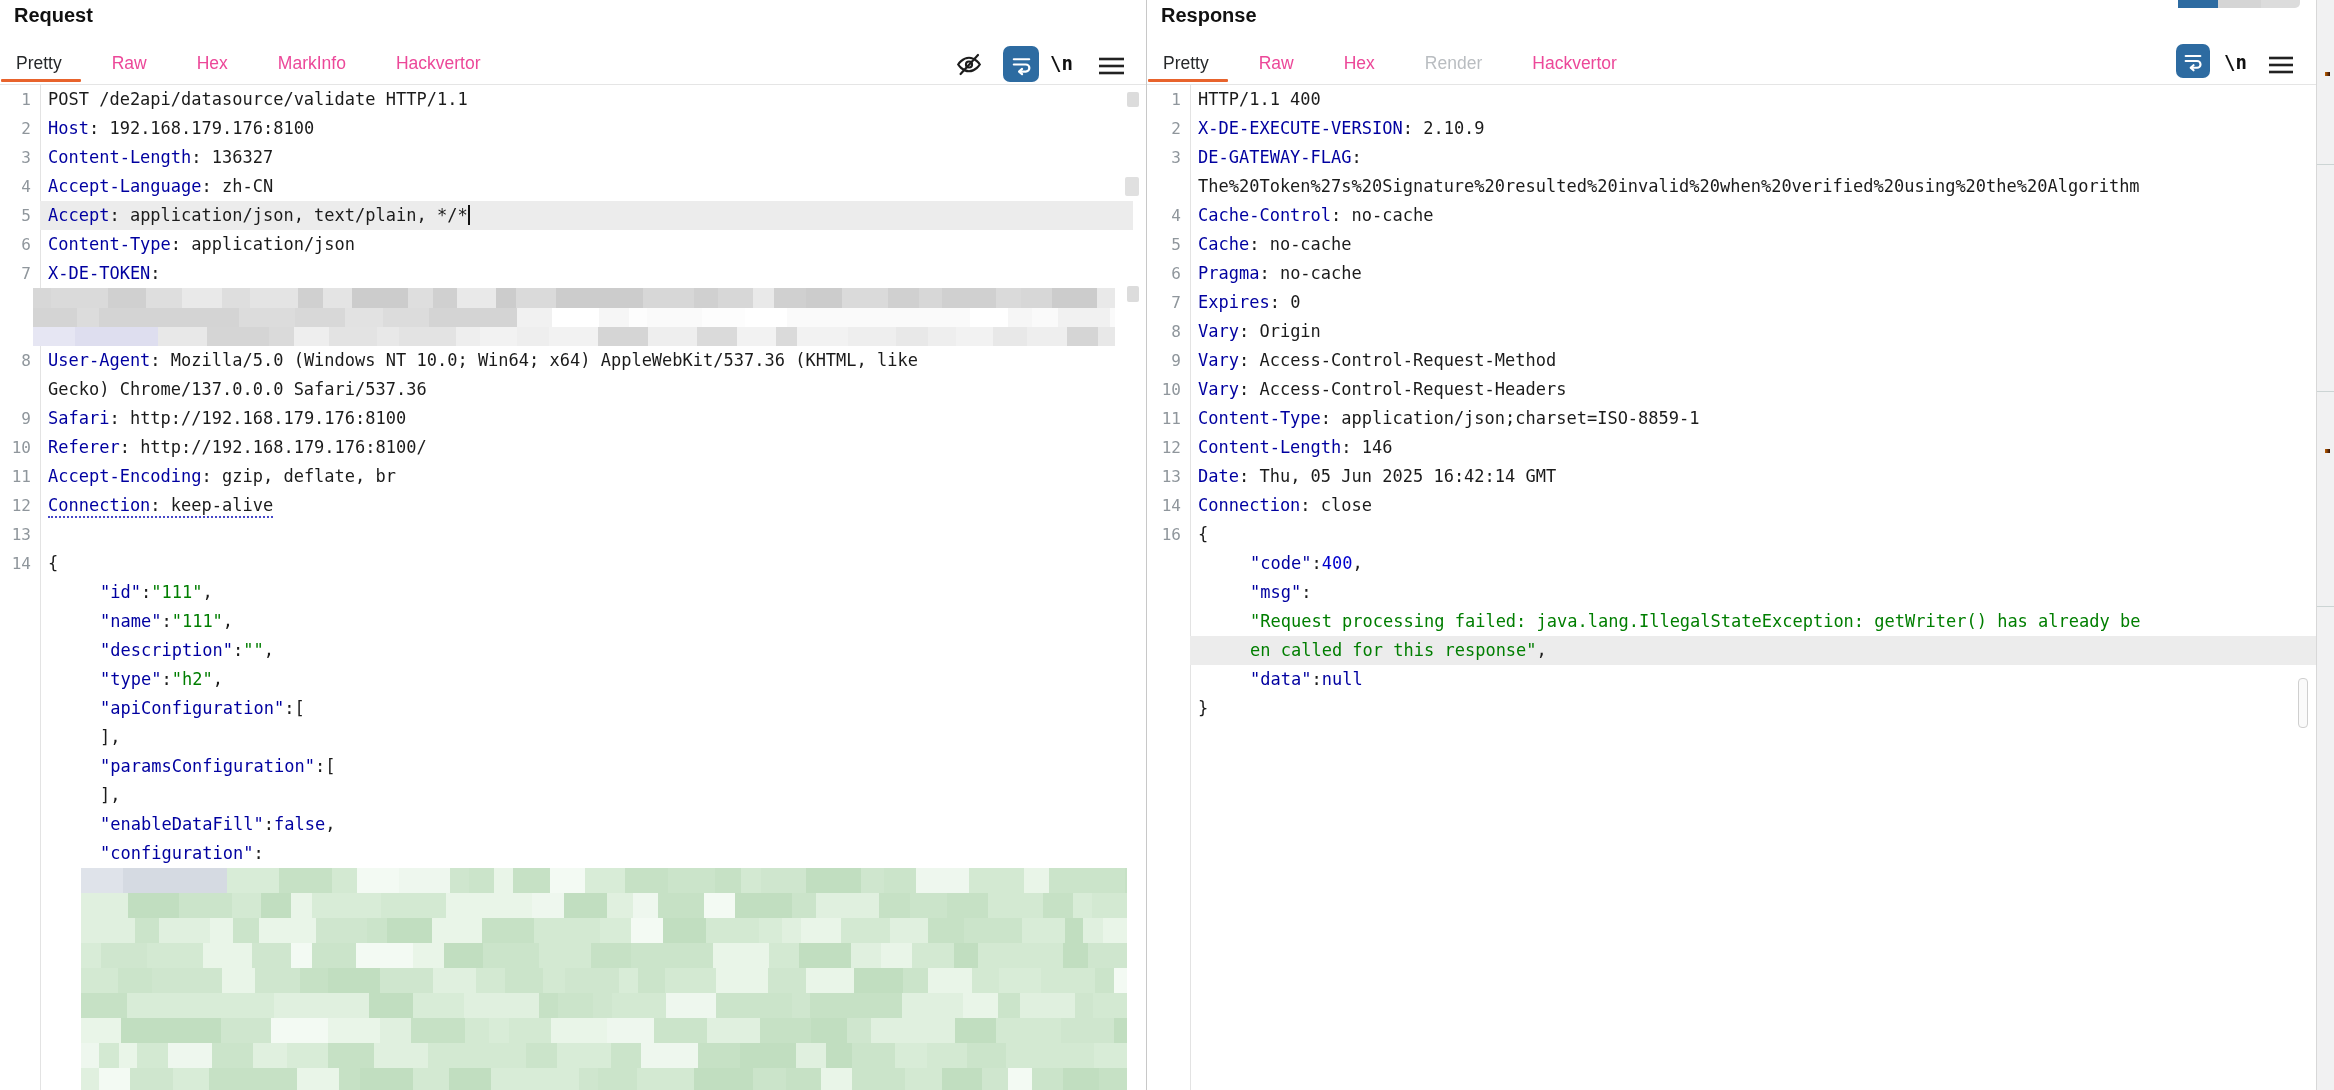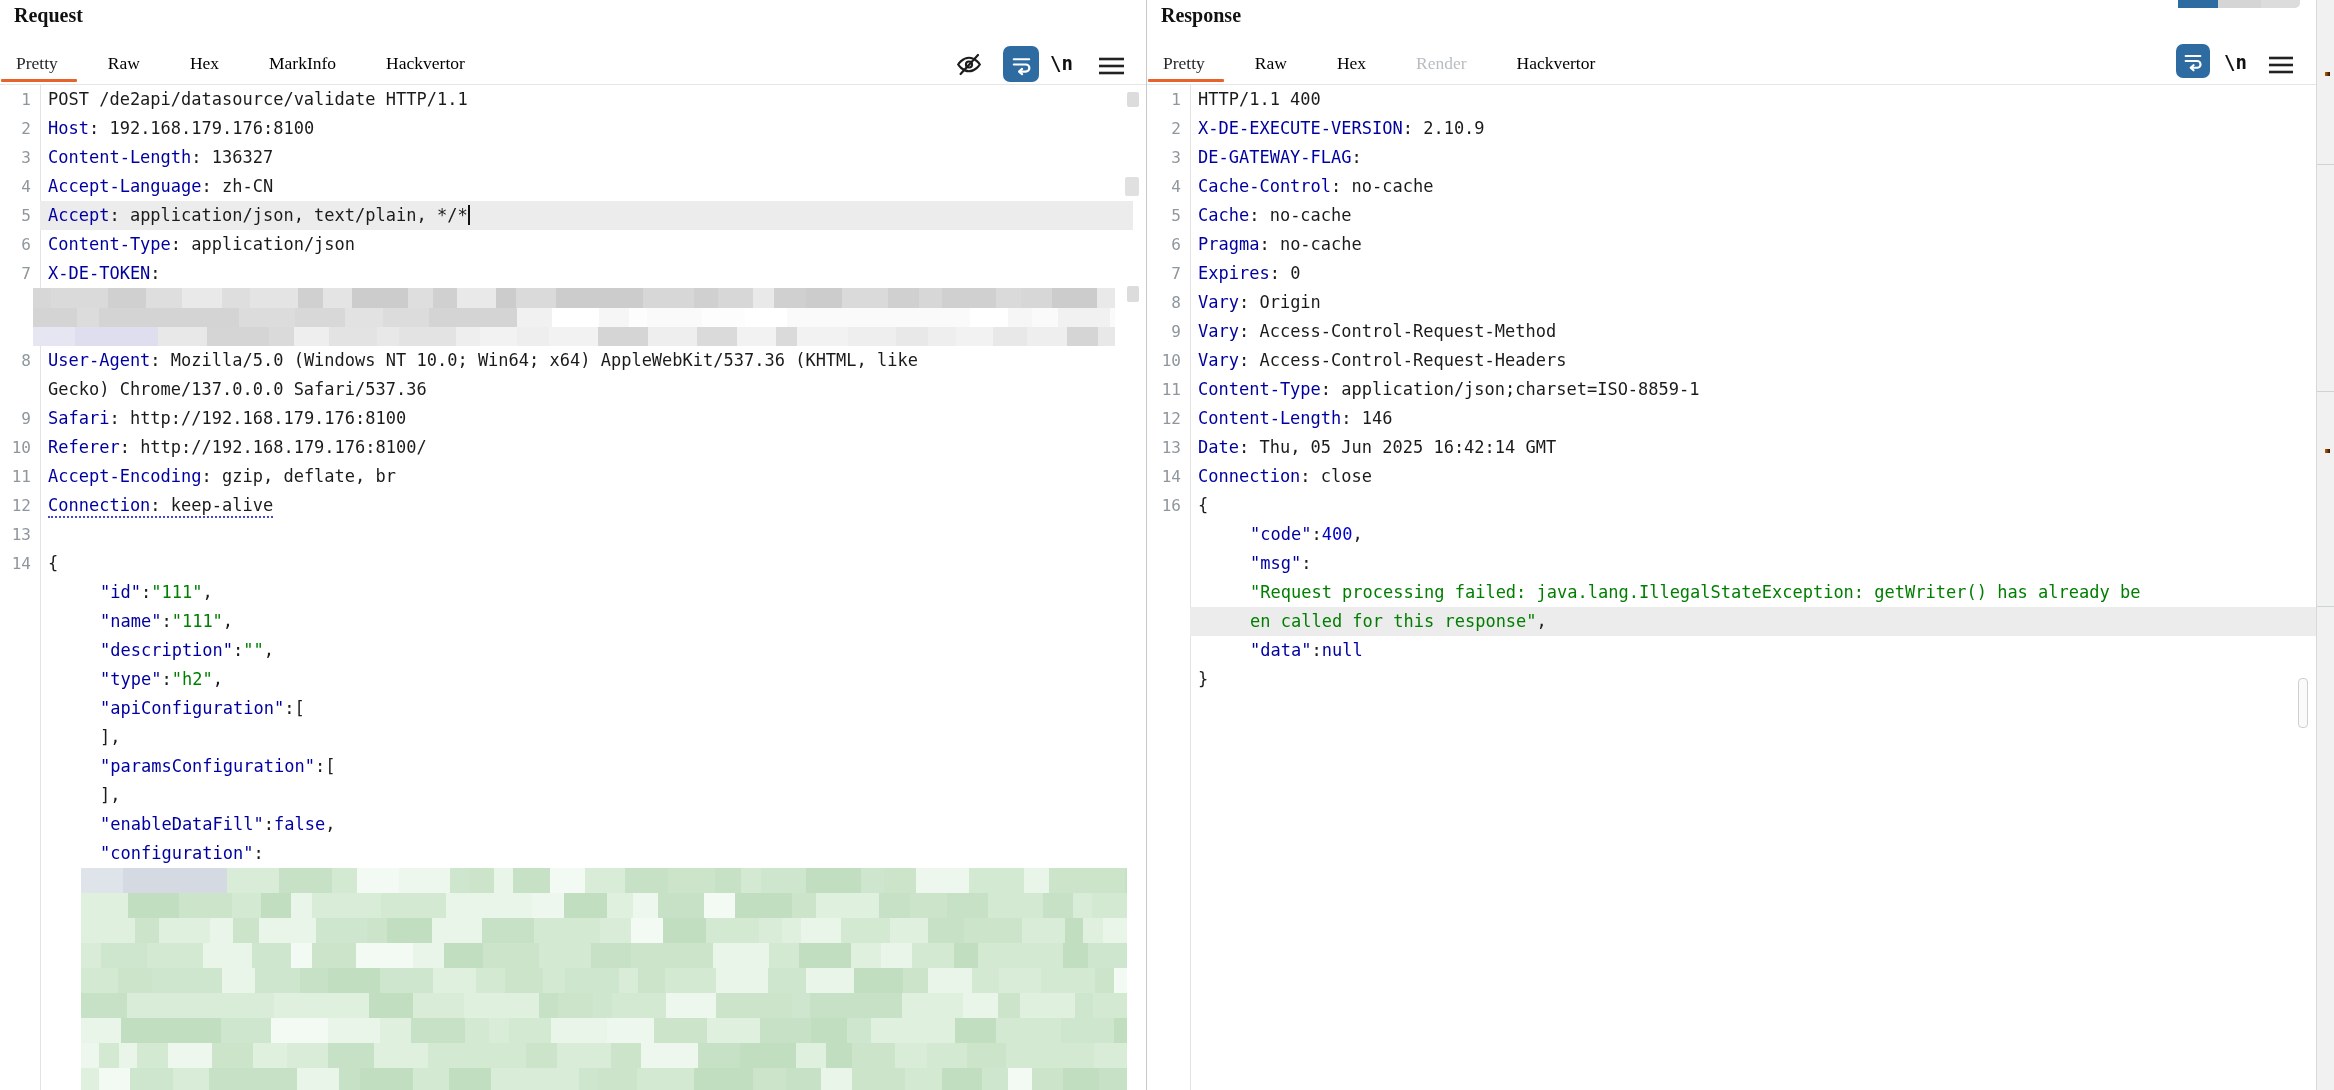--- a/index.html
+++ b/index.html
@@ -1,24 +1,24 @@
 <!DOCTYPE html>
 <html><head>
 <meta charset="utf-8">
 <style>
   html,body{margin:0;padding:0;background:#fff;}
   #app{position:relative;width:2334px;height:1090px;background:#fff;overflow:hidden;
        font-family:"Liberation Sans",sans-serif;color:#1b1b1b;}
 
-  .abs{position:absolute;font-family:Liberation Serif, serif;}
+  .abs{position:absolute;}
   .panel-title{font-size:20px;font-weight:700;color:#111;}
 
   
   .tabs{display:flex;gap:46px;align-items:flex-end;height:34px;}
-  .tab{position:relative;font-size:17.5px;color:#000000;padding:0 2px 6px 2px;cursor:pointer;}
+  .tab{position:relative;font-size:17.5px;color:#ec4899;padding:0 2px 6px 2px;cursor:pointer;}
   .tab.active{color:#26282a;}
   .tab.active::after{content:"";position:absolute;left:-13px;right:-17px;bottom:-2px;height:3.5px;
        background:#e8632c;border-radius:1px;}
   .tab.disabled{color:#b9bdc1;}
   .tabrule{height:1px;background:#e5e5e5;}
 
   
   .tool-btn{display:flex;align-items:center;justify-content:center;cursor:pointer;}
   .wrap-btn{background:#2d6ba1;border-radius:7px;}
   .nl-label{font-family:"DejaVu Sans Mono","Liberation Mono",monospace;font-size:19px;font-weight:600;color:#101010;}
@@ -514,20 +514,21 @@
           <span style="width: 47px; height: 24px; background: rgb(198, 225, 197);"></span>
         </div>
       </div>
     </div>
 
   <div class="abs vline" style="left:1190px;top:85px;height:1005px;"></div>
   <div class="abs rows rows-res" style="left:1147px;top:85px;width:1169px;">
       <div class="row"><span class="ln">1</span><span class="ct"><span class="pt">HTTP/1.1 400</span></span></div>
       <div class="row"><span class="ln">2</span><span class="ct"><span class="pn">X-DE-EXECUTE-VERSION</span><span class="pt">: 2.10.9</span></span></div>
       <div class="row"><span class="ln">3</span><span class="ct"><span class="pn">DE-GATEWAY-FLAG</span><span class="pt">: </span></span></div>
+      <div class="row"><span class="ln"></span><span class="ct"><span class="pt">The%20Token%27s%20Signature%20resulted%20invalid%20when%20verified%20using%20the%20Algorithm</span></span></div>
       <div class="row"><span class="ln">4</span><span class="ct"><span class="pn">Cache-Control</span><span class="pt">: no-cache</span></span></div>
       <div class="row"><span class="ln">5</span><span class="ct"><span class="pn">Cache</span><span class="pt">: no-cache</span></span></div>
       <div class="row"><span class="ln">6</span><span class="ct"><span class="pn">Pragma</span><span class="pt">: no-cache</span></span></div>
       <div class="row"><span class="ln">7</span><span class="ct"><span class="pn">Expires</span><span class="pt">: 0</span></span></div>
       <div class="row"><span class="ln">8</span><span class="ct"><span class="pn">Vary</span><span class="pt">: Origin</span></span></div>
       <div class="row"><span class="ln">9</span><span class="ct"><span class="pn">Vary</span><span class="pt">: Access-Control-Request-Method</span></span></div>
       <div class="row"><span class="ln">10</span><span class="ct"><span class="pn">Vary</span><span class="pt">: Access-Control-Request-Headers</span></span></div>
       <div class="row"><span class="ln">11</span><span class="ct"><span class="pn">Content-Type</span><span class="pt">: application/json;charset=ISO-8859-1</span></span></div>
       <div class="row"><span class="ln">12</span><span class="ct"><span class="pn">Content-Length</span><span class="pt">: 146</span></span></div>
       <div class="row"><span class="ln">13</span><span class="ct"><span class="pn">Date</span><span class="pt">: Thu, 05 Jun 2025 16:42:14 GMT</span></span></div>

